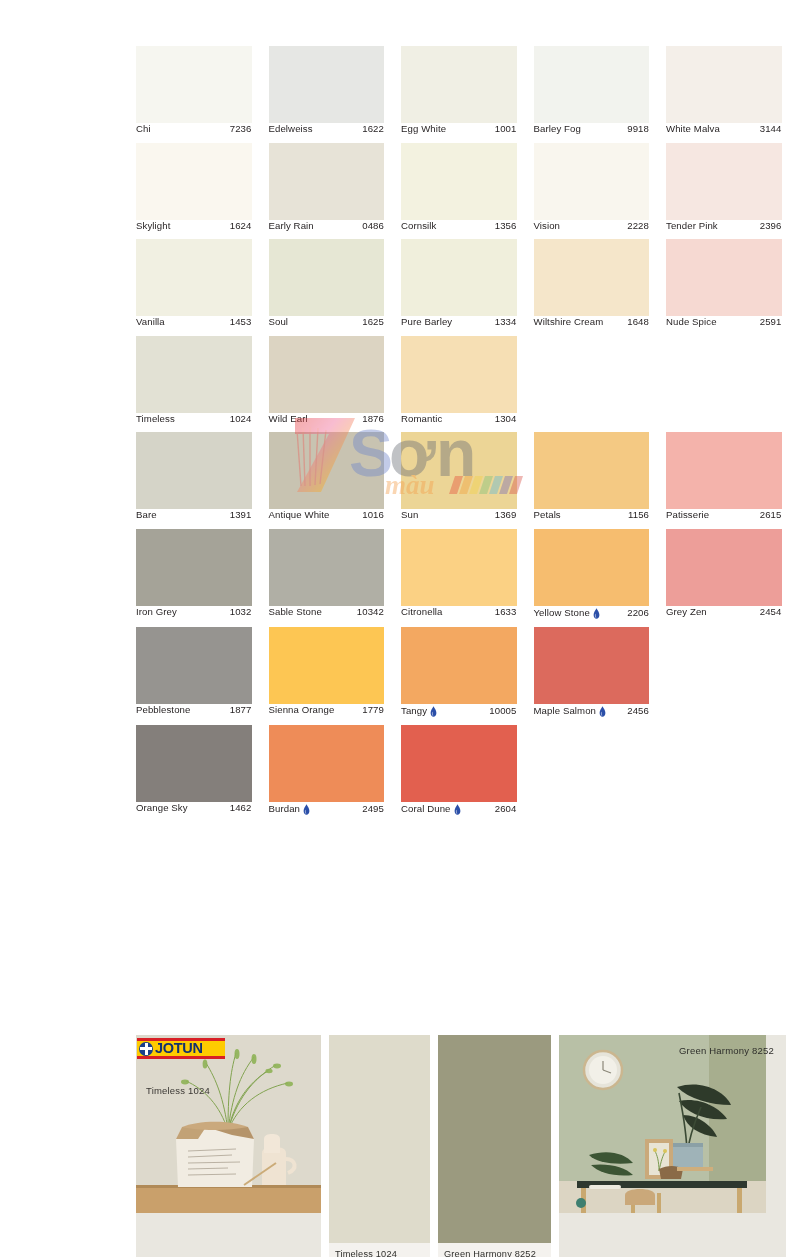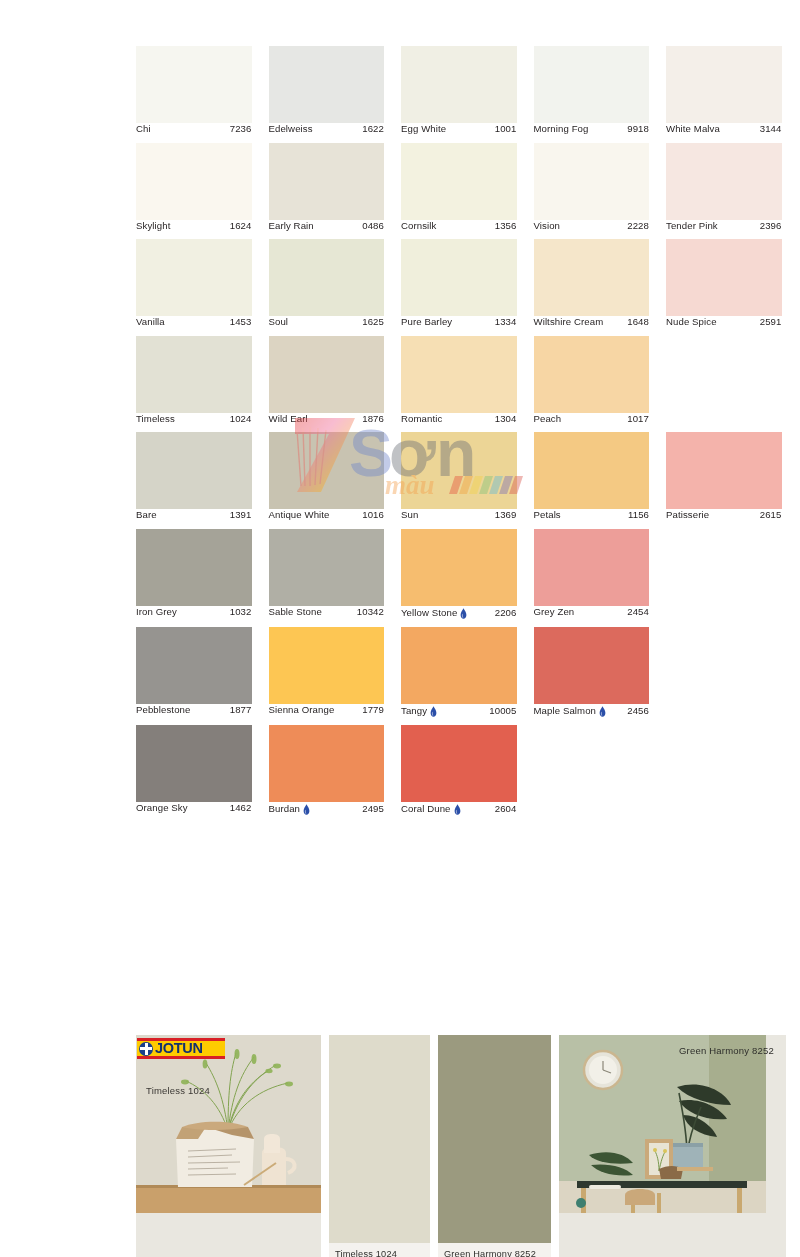--- a/index.html
+++ b/index.html
@@ -216,21 +216,21 @@
             <span class="swatch-name">
               <span>Egg White</span>
             </span>
             <span class="swatch-code">1001</span>
           </div>
         </div>
         <div class="swatch-cell">
           <span class="swatch-chip" style="background: rgb(242, 243, 238);"></span>
           <div class="swatch-label">
             <span class="swatch-name">
-              <span>Morning Fog</span>
+              <span>Barley Fog</span>
             </span>
             <span class="swatch-code">9918</span>
           </div>
         </div>
         <div class="swatch-cell">
           <span class="swatch-chip" style="background: rgb(244, 239, 233);"></span>
           <div class="swatch-label">
             <span class="swatch-name">
               <span>White Malva</span>
             </span>
@@ -353,29 +353,20 @@
         </div>
         <div class="swatch-cell">
           <span class="swatch-chip" style="background: rgb(246, 223, 180);"></span>
           <div class="swatch-label">
             <span class="swatch-name">
               <span>Romantic</span>
             </span>
             <span class="swatch-code">1304</span>
           </div>
         </div>
-        <div class="swatch-cell">
-          <span class="swatch-chip" style="background: rgb(247, 214, 164);"></span>
-          <div class="swatch-label">
-            <span class="swatch-name">
-              <span>Peach</span>
-            </span>
-            <span class="swatch-code">1017</span>
-          </div>
-        </div>
       </div>
       <div class="grid-row">
         <div class="swatch-cell">
           <span class="swatch-chip" style="background: rgb(213, 212, 200);"></span>
           <div class="swatch-label">
             <span class="swatch-name">
               <span>Bare</span>
             </span>
             <span class="swatch-code">1391</span>
           </div>
@@ -427,20 +418,29 @@
             <span class="swatch-code">1032</span>
           </div>
         </div>
         <div class="swatch-cell">
           <span class="swatch-chip" style="background: rgb(176, 175, 165);"></span>
           <div class="swatch-label">
             <span class="swatch-name">
               <span>Sable Stone</span>
             </span>
             <span class="swatch-code">10342</span>
+          </div>
+        </div>
+        <div class="swatch-cell">
+          <span class="swatch-chip" style="background: rgb(251, 209, 132);"></span>
+          <div class="swatch-label">
+            <span class="swatch-name">
+              <span>Citronella</span>
+            </span>
+            <span class="swatch-code">1633</span>
           </div>
         </div>
         <div class="swatch-cell">
           <span class="swatch-chip" style="background: rgb(246, 189, 111);"></span>
           <div class="swatch-label">
             <span class="swatch-name">
               <span>Yellow Stone</span>
               <span class="drop-icon"><svg viewBox="0 0 7 11" width="7" height="11" xmlns="http://www.w3.org/2000/svg">
                   <path d="M3.5 0.3 C2.2 2.6 0.6 4.6 0.6 6.9 C0.6 9.0 2.0 10.7 3.5 10.7 C5.0 10.7 6.4 9.0 6.4 6.9 C6.4 4.6 4.8 2.6 3.5 0.3 Z" fill="#2b4fa8"></path>
                   <path d="M2.6 5.4 C2.0 6.3 1.7 7.2 1.9 8.2 C2.1 9.1 2.7 9.7 3.4 9.8 C2.8 9.2 2.5 8.4 2.6 7.5 C2.6 6.8 2.7 6.1 2.6 5.4 Z" fill="#ffffff" opacity="0.75"></path>

